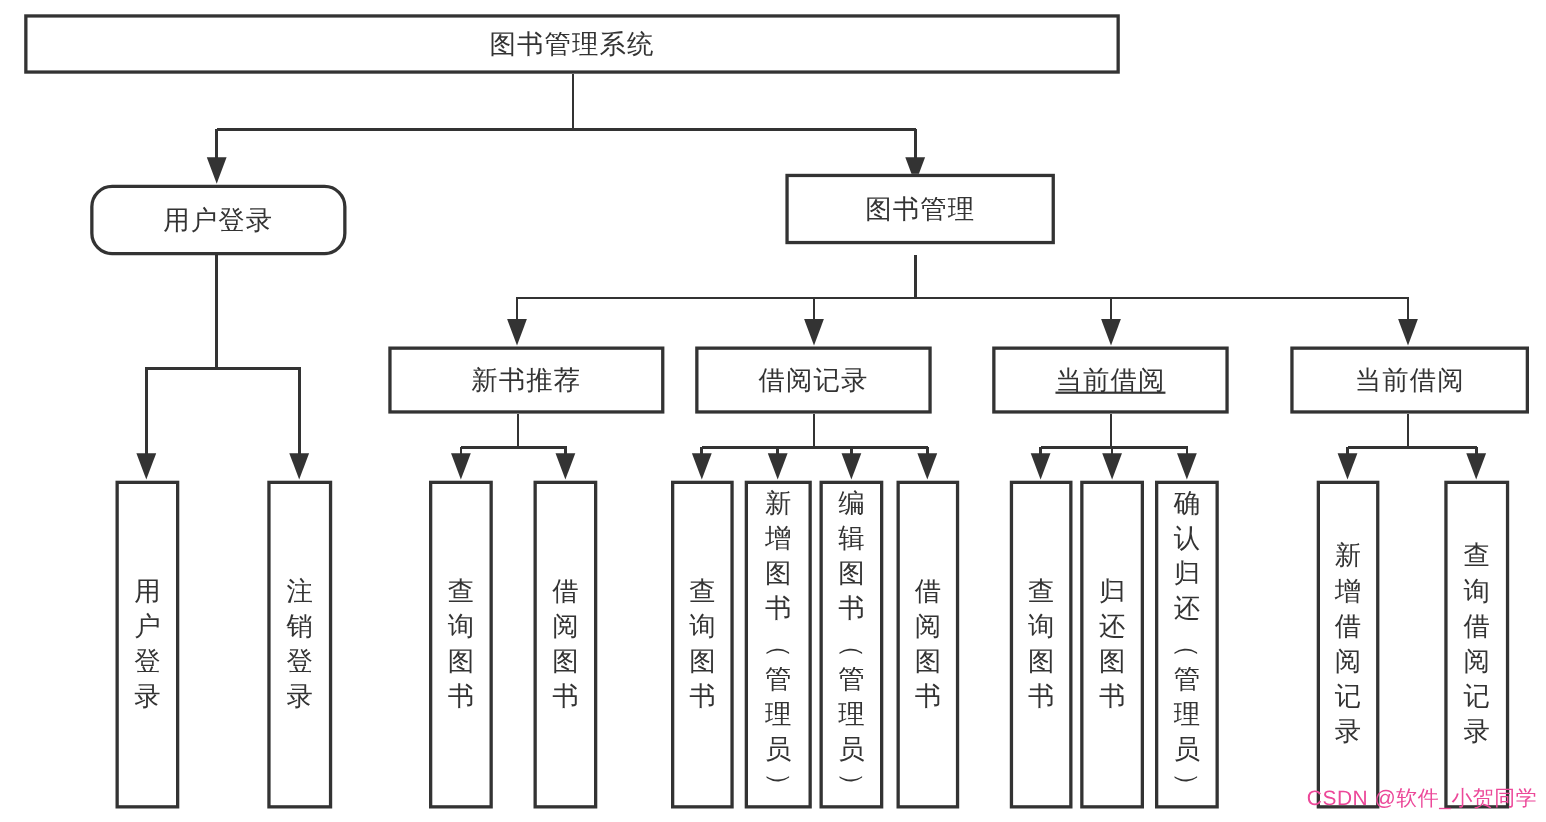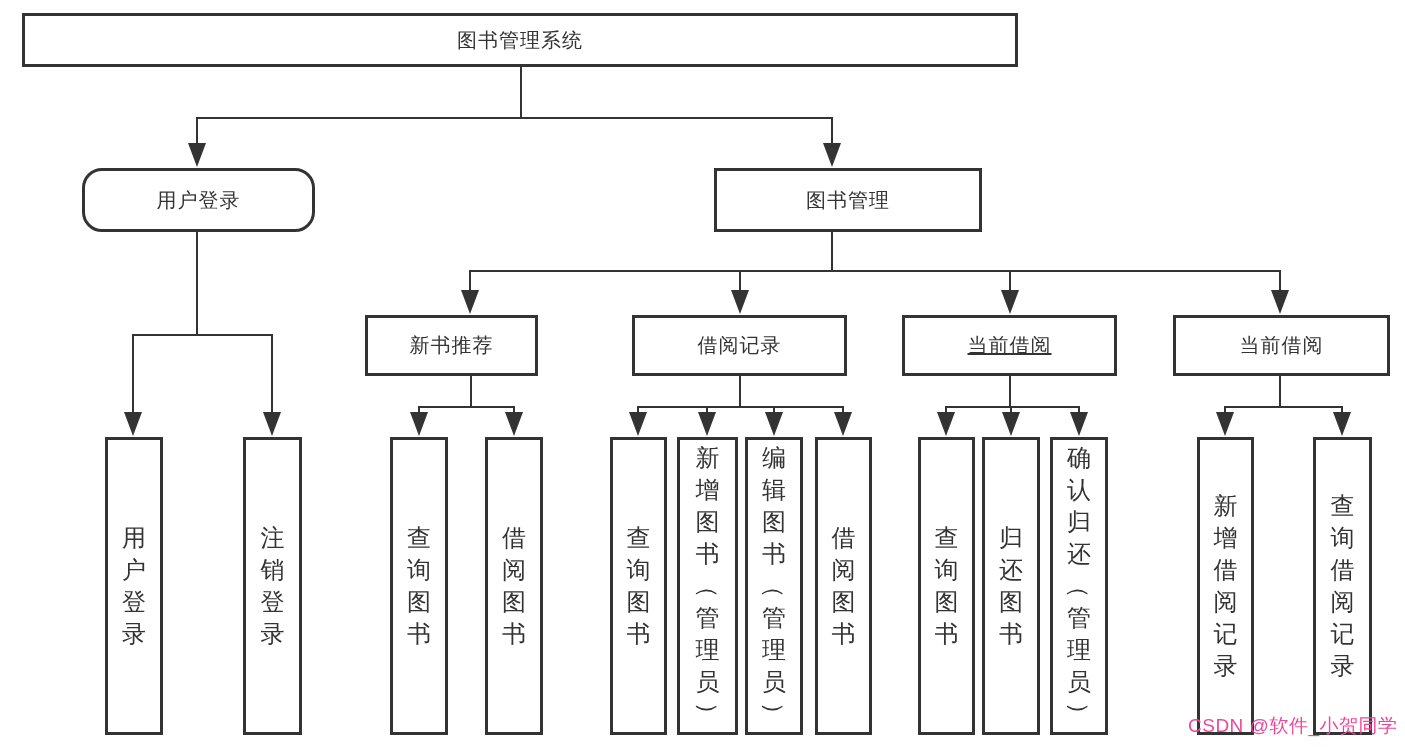--- a/index.html
+++ b/index.html
@@ -5,37 +5,37 @@
   * { margin:0; padding:0; box-sizing:border-box; }
   html,body { background:#ffffff; }
   .stage{
     position:relative; width:1405px; height:747px; background:#fff;
     font-family:"Liberation Sans", sans-serif; color:#333333; overflow:hidden;
   }
   svg.wires{ position:absolute; left:0; top:0; }
   .box{
     position:absolute; border:3px solid #333333; background:#ffffff;
     display:flex; align-items:center; justify-content:center;
-    font-size:20px; letter-spacing:1px; white-space:nowrap;
+    font-size:24px; letter-spacing:1px; white-space:nowrap;
   }
   .vbox{
     position:absolute; top:437px; height:298px;
     border:3px solid #333333; background:#ffffff;
     display:flex; flex-direction:column; align-items:center; justify-content:center;
     font-size:24px;
   }
   .vbox span{ display:block; height:32px; line-height:32px; text-align:center; }
   .vbox span.rot{ transform:rotate(90deg); }
   
   #b-root   { left:22px;  top:13px;  width:996px; height:54px; }
   
   #b-login  { left:82px;  top:168px; width:233px; height:64px;border-radius:20px; }
-  #b-mgmt   { left:714px; top:168px; width:268px; height:64px; }
-  
-  #b-new    { left:365px;  top:315px; width:173px; height:61px; }
+  #b-mgmt   { left:714px; top:158px; width:245px; height:64px; }
+  
+  #b-new    { left:353px;  top:315px; width:251px; height:61px; }
   #b-borrow { left:632px;  top:315px; width:215px; height:61px; }
   #b-current{ left:902px;  top:315px; width:215px; height:61px;text-decoration:underline; }
   #b-record { left:1173px; top:315px; width:217px; height:61px; }
   
   #v1 { left:105px;  width:58px; }
   #v2 { left:243px;  width:59px; }
   #v3 { left:390px;  width:58px; }
   #v4 { left:485px;  width:58px; }
   #v5 { left:610px;  width:57px; }
   #v6 { left:677px;  width:61px; }

